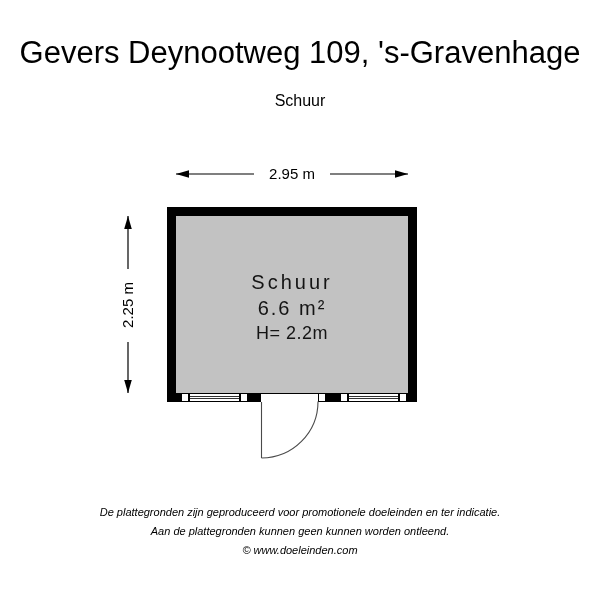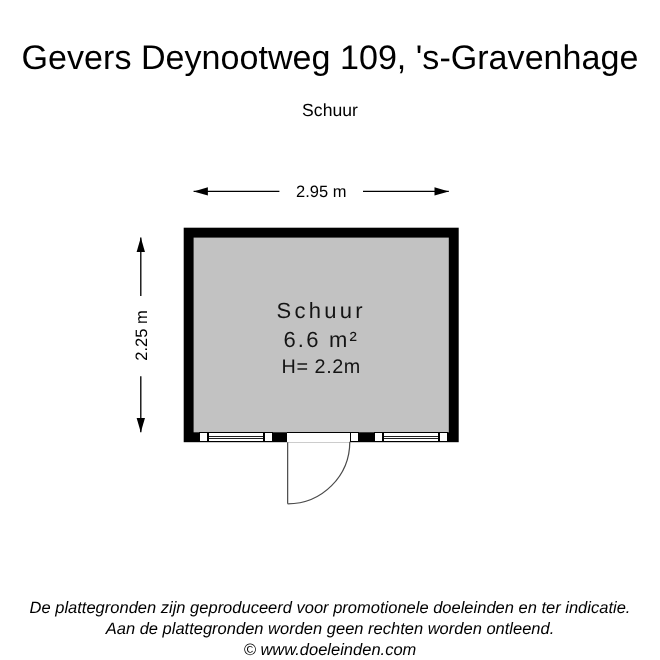--- a/index.html
+++ b/index.html
@@ -32,23 +32,22 @@
   .win-frame{fill:#ffffff;stroke:#000000;stroke-width:1;}
   .win-line{stroke:#000000;stroke-width:0.8;fill:none;}
   .door-line{stroke:#4a4a4a;stroke-width:1.1;fill:none;}
   .room-label{font-family:"Liberation Sans","DejaVu Sans",sans-serif;fill:#141414;}
   .room-name{font-size:20px;letter-spacing:3px;}
   .room-area{font-size:20px;letter-spacing:2px;}
   .room-height{font-size:18px;letter-spacing:0.5px;}
   .footer{
     position:absolute;top:503px;left:0;width:600px;
     text-align:center;
-    font-size:15px;line-height:19px;
+    font-size:11px;line-height:19px;
     font-style:italic;
-    margin-top:40px;
   }
 </style>
 </head>
 <body>
 
 <div class="page">
 
   <div class="page-title">Gevers Deynootweg 109, 's-Gravenhage</div>
   <div class="room-subtitle">Schuur</div>
 
@@ -103,17 +102,17 @@
       <g>
         <text class="room-label room-name" x="292" y="289" text-anchor="middle">Schuur</text>
         <text class="room-label room-area" x="292" y="315" text-anchor="middle">6.6 m²</text>
         <text class="room-label room-height" x="292" y="339" text-anchor="middle">H= 2.2m</text>
       </g>
     </g>
   </svg>
 
   <div class="footer">
     <div>De plattegronden zijn geproduceerd voor promotionele doeleinden en ter indicatie.</div>
-    <div>Aan de plattegronden worden geen rechten worden ontleend.</div>
+    <div>Aan de plattegronden kunnen geen kunnen worden ontleend.</div>
     <div>© www.doeleinden.com</div>
   </div>
 
 </div>
 
 </body></html>

